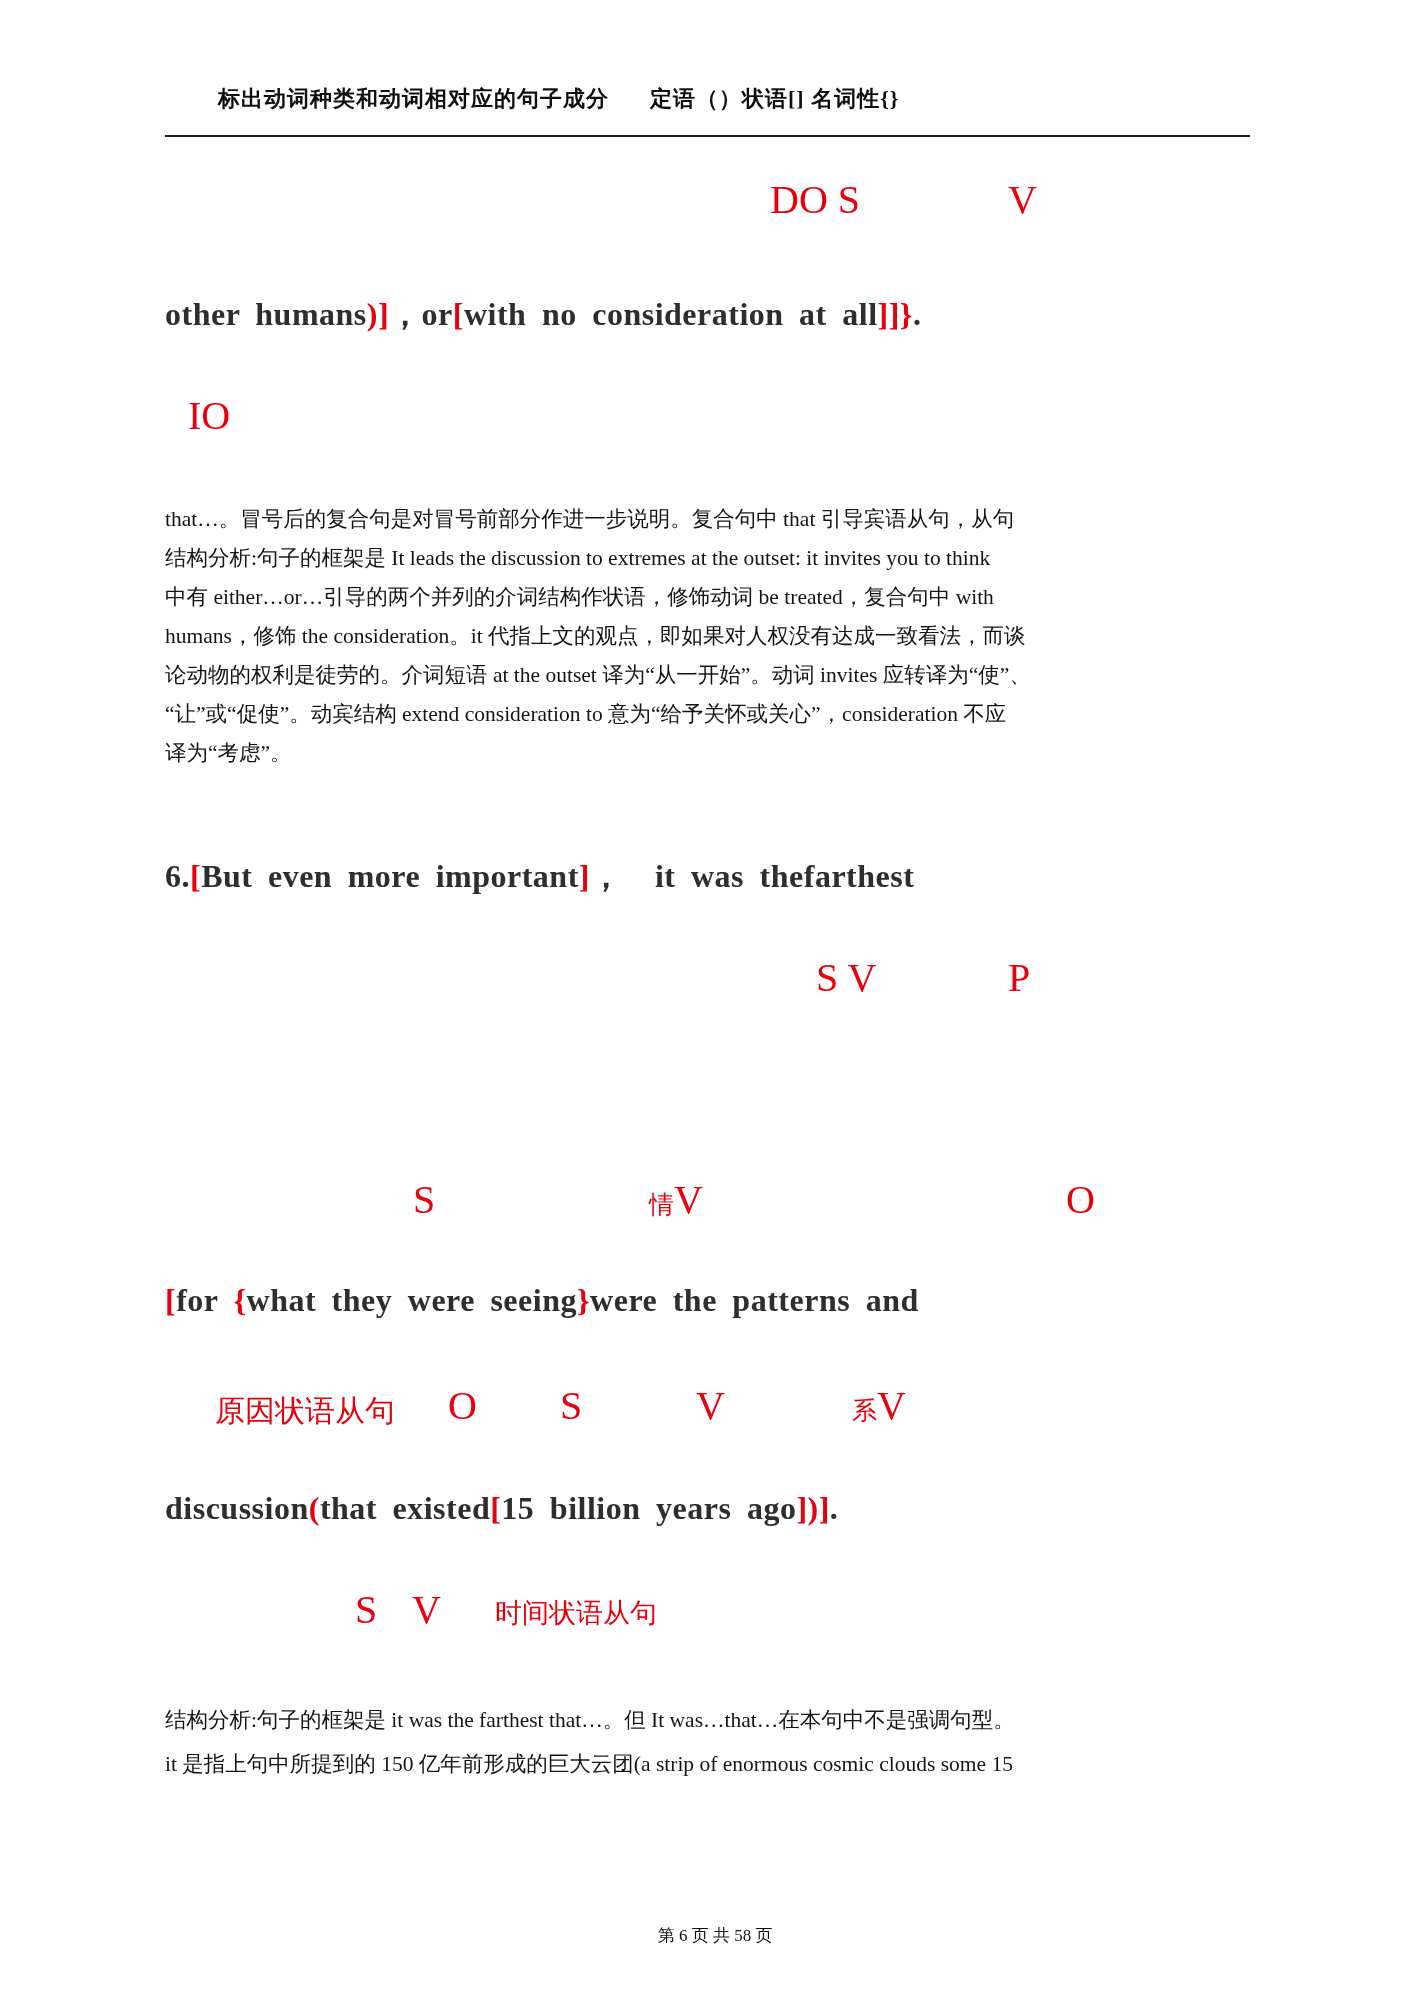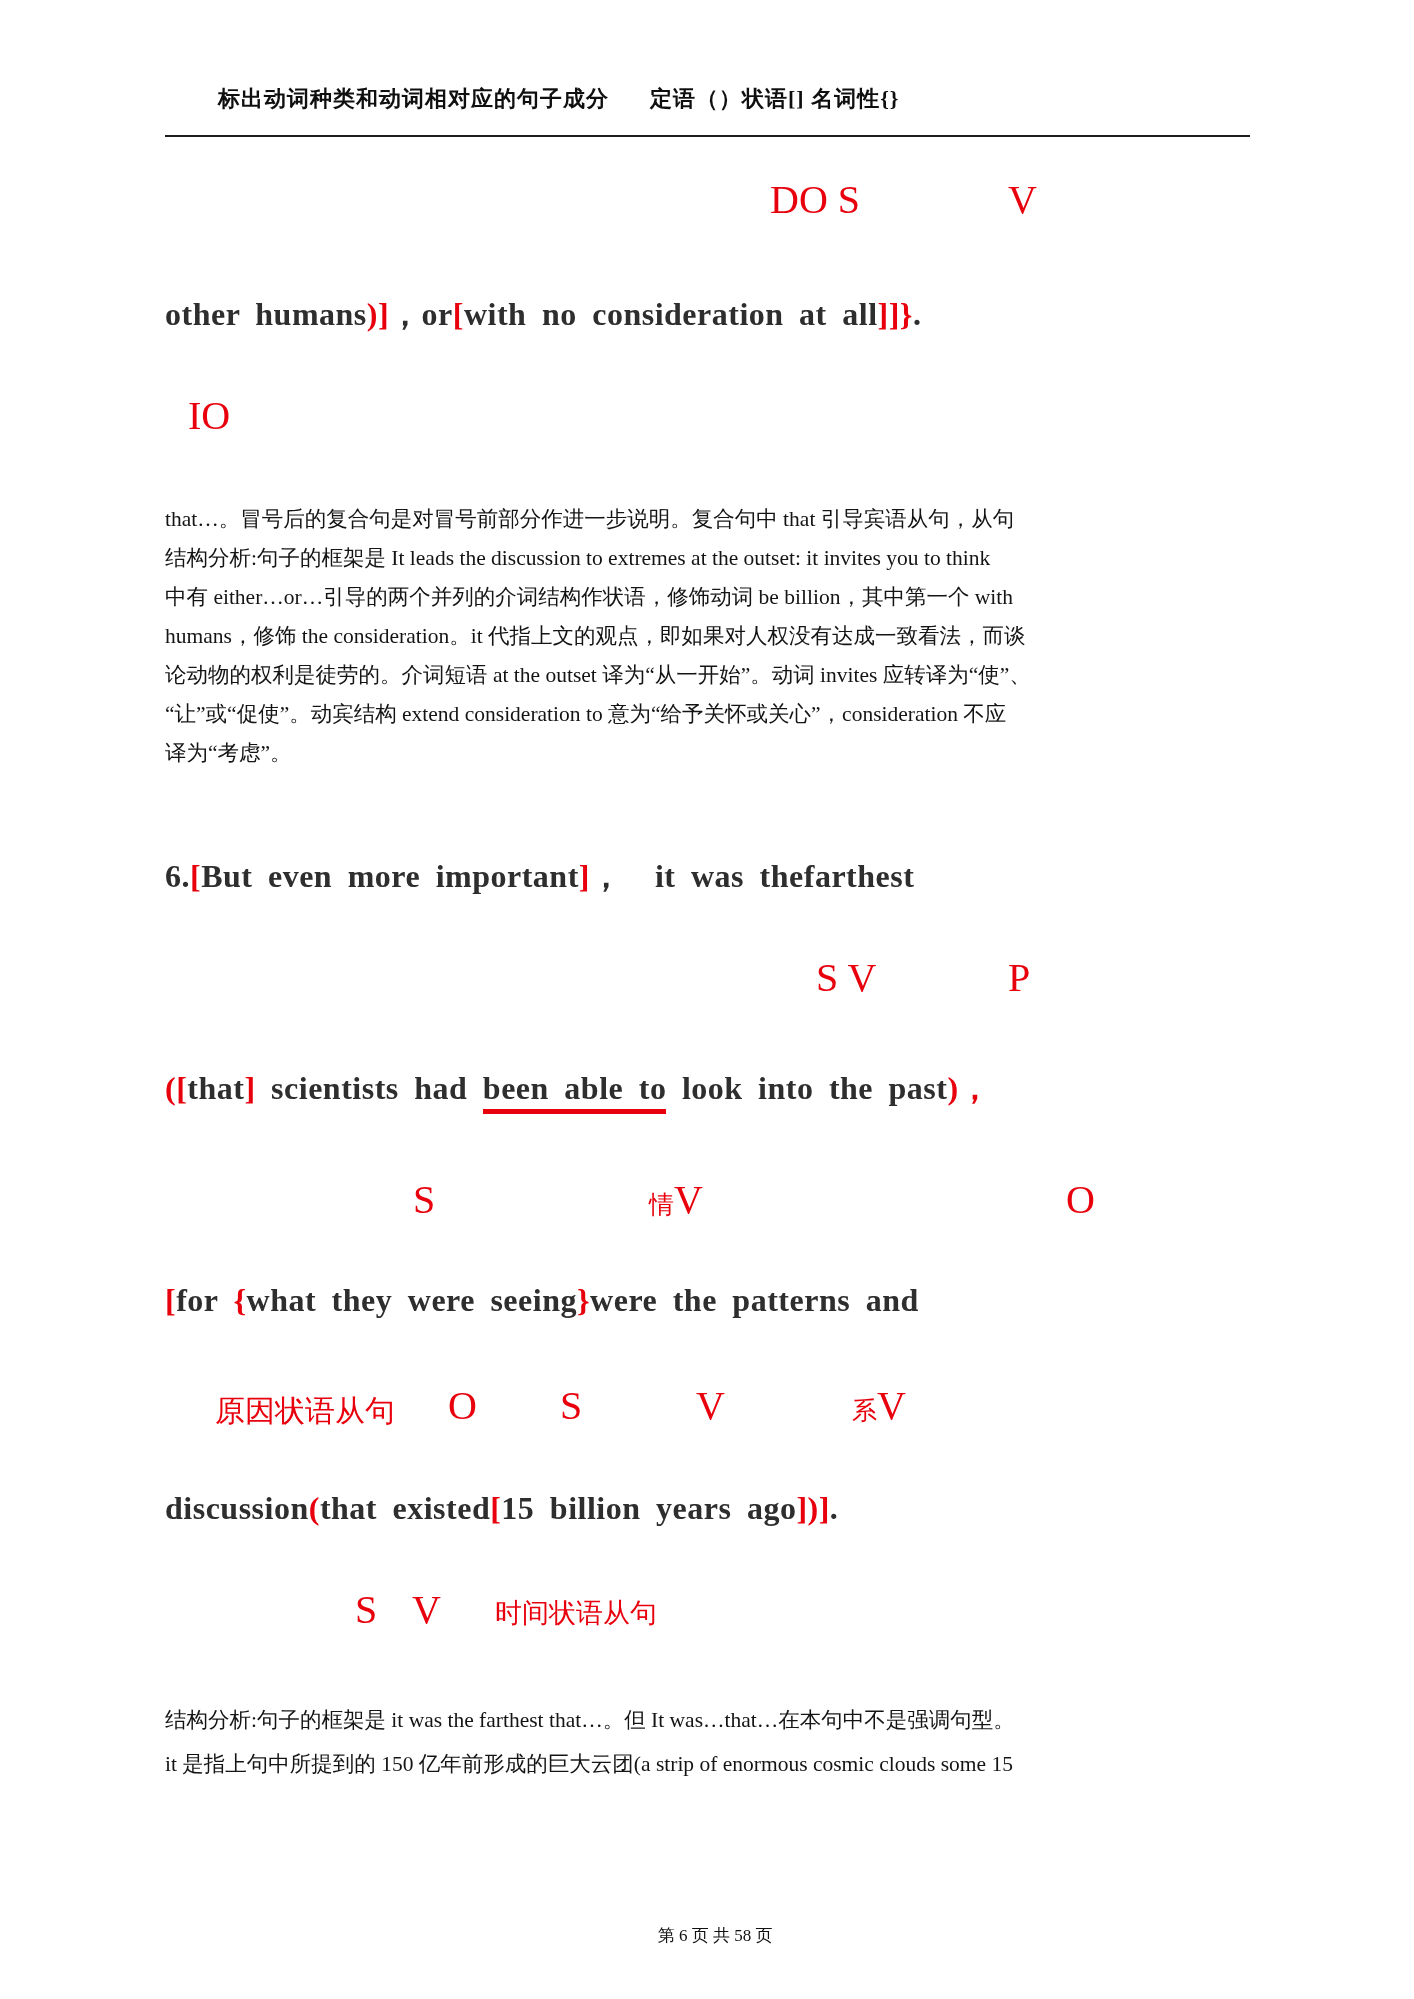--- a/index.html
+++ b/index.html
@@ -35,33 +35,32 @@
   <div class="abs mark" style="left:770px; top:180px;">DO S</div>
   <div class="abs mark" style="left:1008px; top:180px;">V</div>
 
   <div class="abs bold-line" style="left:165px; top:295px;"><span class="seg-ink">other humans</span><span class="seg-red">)]</span><span class="seg-ink">，</span><span class="seg-ink">or</span><span class="seg-red">[</span><span class="seg-ink">with no consideration at all</span><span class="seg-red">]]}</span><span class="seg-ink">.</span></div>
 
   <div class="abs mark" style="left:188px; top:396px;">IO</div>
 
   <div class="abs para" style="left:165px; top:500px;">
       <div class="pline">that…。冒号后的复合句是对冒号前部分作进一步说明。复合句中 that 引导宾语从句，从句</div>
       <div class="pline">结构分析:句子的框架是 It leads the discussion to extremes at the outset: it invites you to think</div>
-      <div class="pline">中有 either…or…引导的两个并列的介词结构作状语，修饰动词 be billion，其中第一个 with</div>
+      <div class="pline">中有 either…or…引导的两个并列的介词结构作状语，修饰动词 be treated，复合句中 with</div>
       <div class="pline">humans，修饰 the consideration。it 代指上文的观点，即如果对人权没有达成一致看法，而谈</div>
       <div class="pline">论动物的权利是徒劳的。介词短语 at the outset 译为“从一开始”。动词 invites 应转译为“使”、</div>
       <div class="pline">“让”或“促使”。动宾结构 extend consideration to 意为“给予关怀或关心”，consideration 不应</div>
       <div class="pline">译为“考虑”。</div>
     </div>
 
   <div class="abs bold-line" style="left:165px; top:857px;"><span class="seg-ink">6.</span><span class="seg-red">[</span><span class="seg-ink">But even more important</span><span class="seg-red">]</span><span class="seg-ink">，　it was thefarthest</span></div>
 
   <div class="abs mark" style="left:816px; top:958px;">S V</div>
   <div class="abs mark" style="left:1008px; top:958px;">P</div>
 
-  <div class="abs bold-line" style="left:165px; top:1069px;"><span class="seg-red">(</span><span class="seg-red">[</span><span class="seg-ink">that</span><span class="seg-red">]</span><span class="seg-ink"> scientists had </span><span class="seg-ink seg-u">been able to</span><span class="seg-ink"> look into the past</span><span class="seg-red">)</span><span class="seg-red">，</span></div>
 
   <div class="abs mark" style="left:413px; top:1180px;">S</div>
   <div class="abs mark" style="left:649px; top:1180px;">
     <span class="sm">情</span><span>V</span>
   </div>
   <div class="abs mark" style="left:1066px; top:1180px;">O</div>
 
   <div class="abs bold-line" style="left:165px; top:1281px;"><span class="seg-red">[</span><span class="seg-ink">for </span><span class="seg-red">{</span><span class="seg-ink">what they were seeing</span><span class="seg-red">}</span><span class="seg-ink">were the patterns and</span></div>
 
   <div class="abs clause" style="left:215px; top:1396px;">原因状语从句</div>

